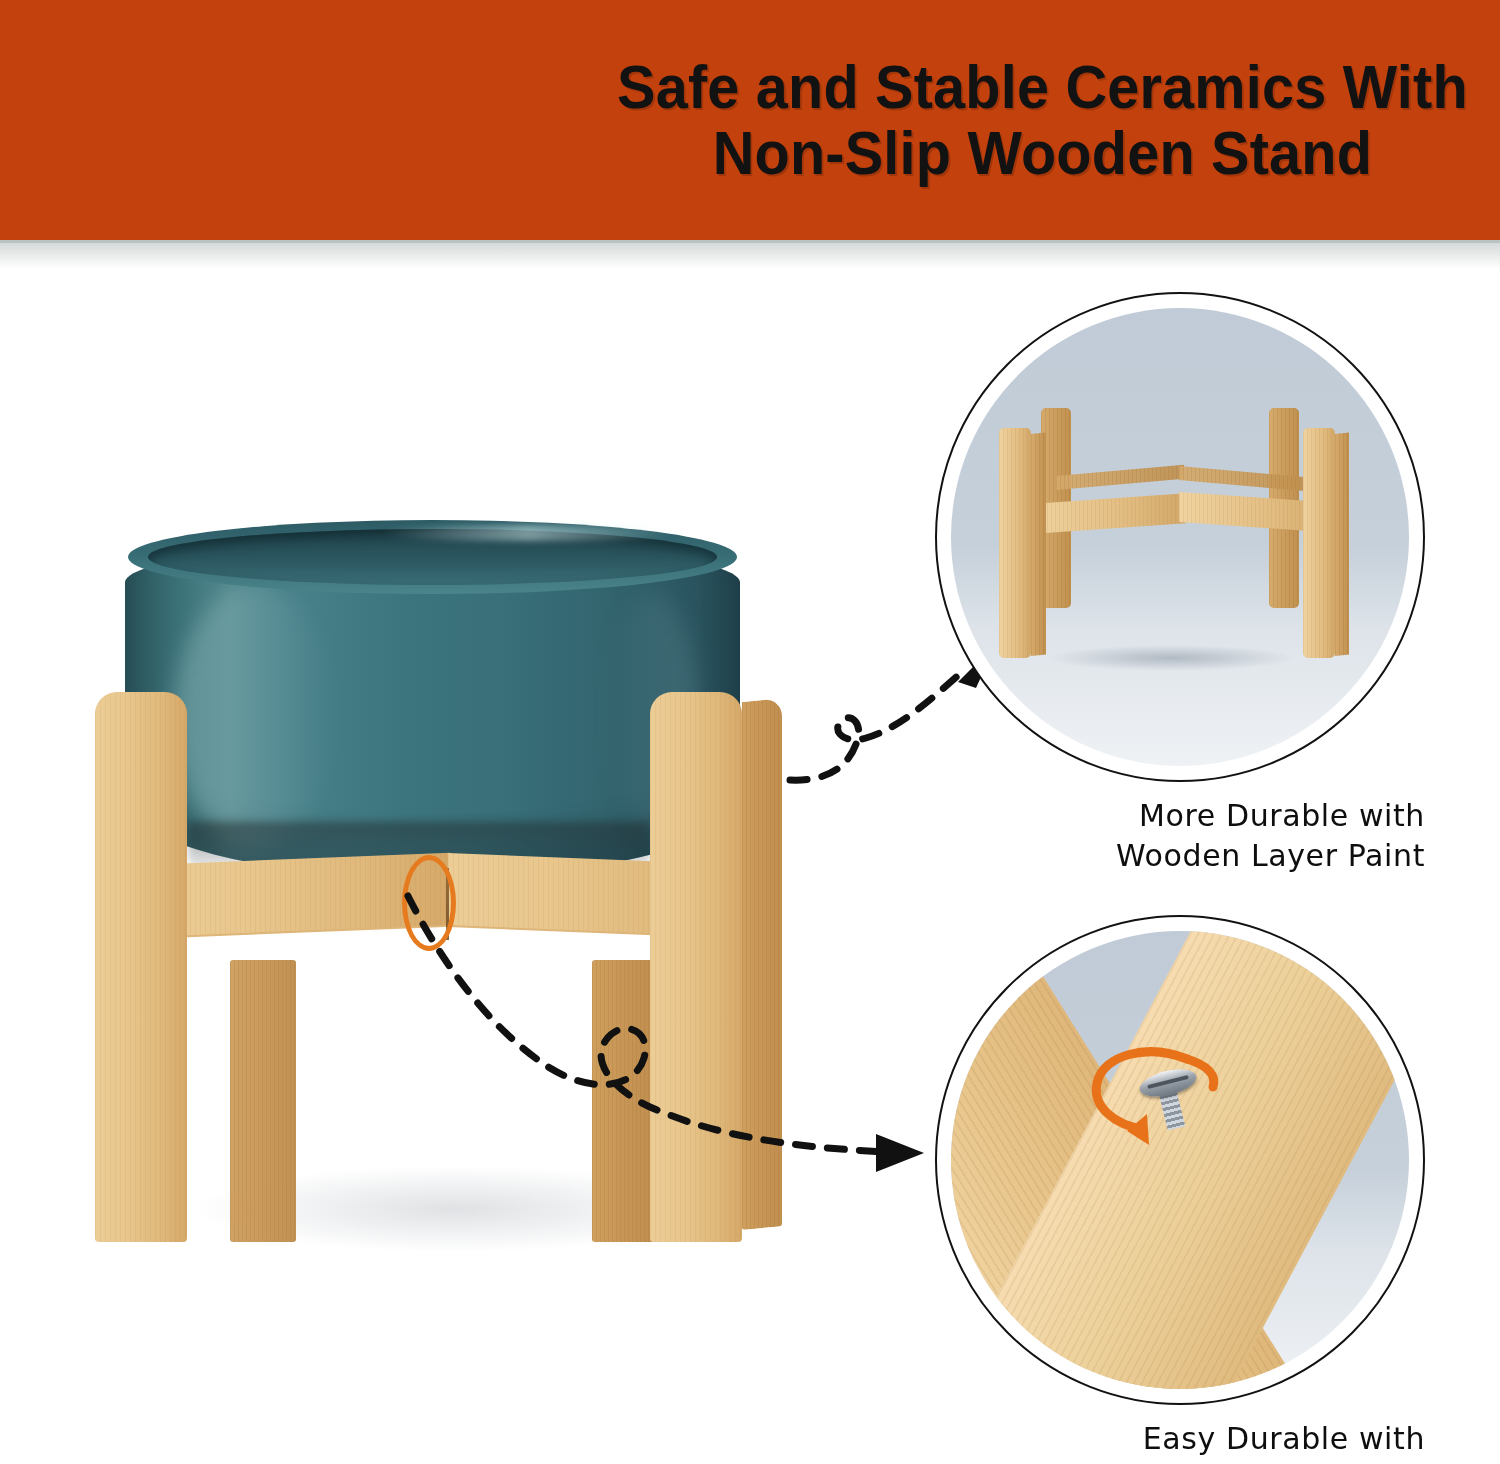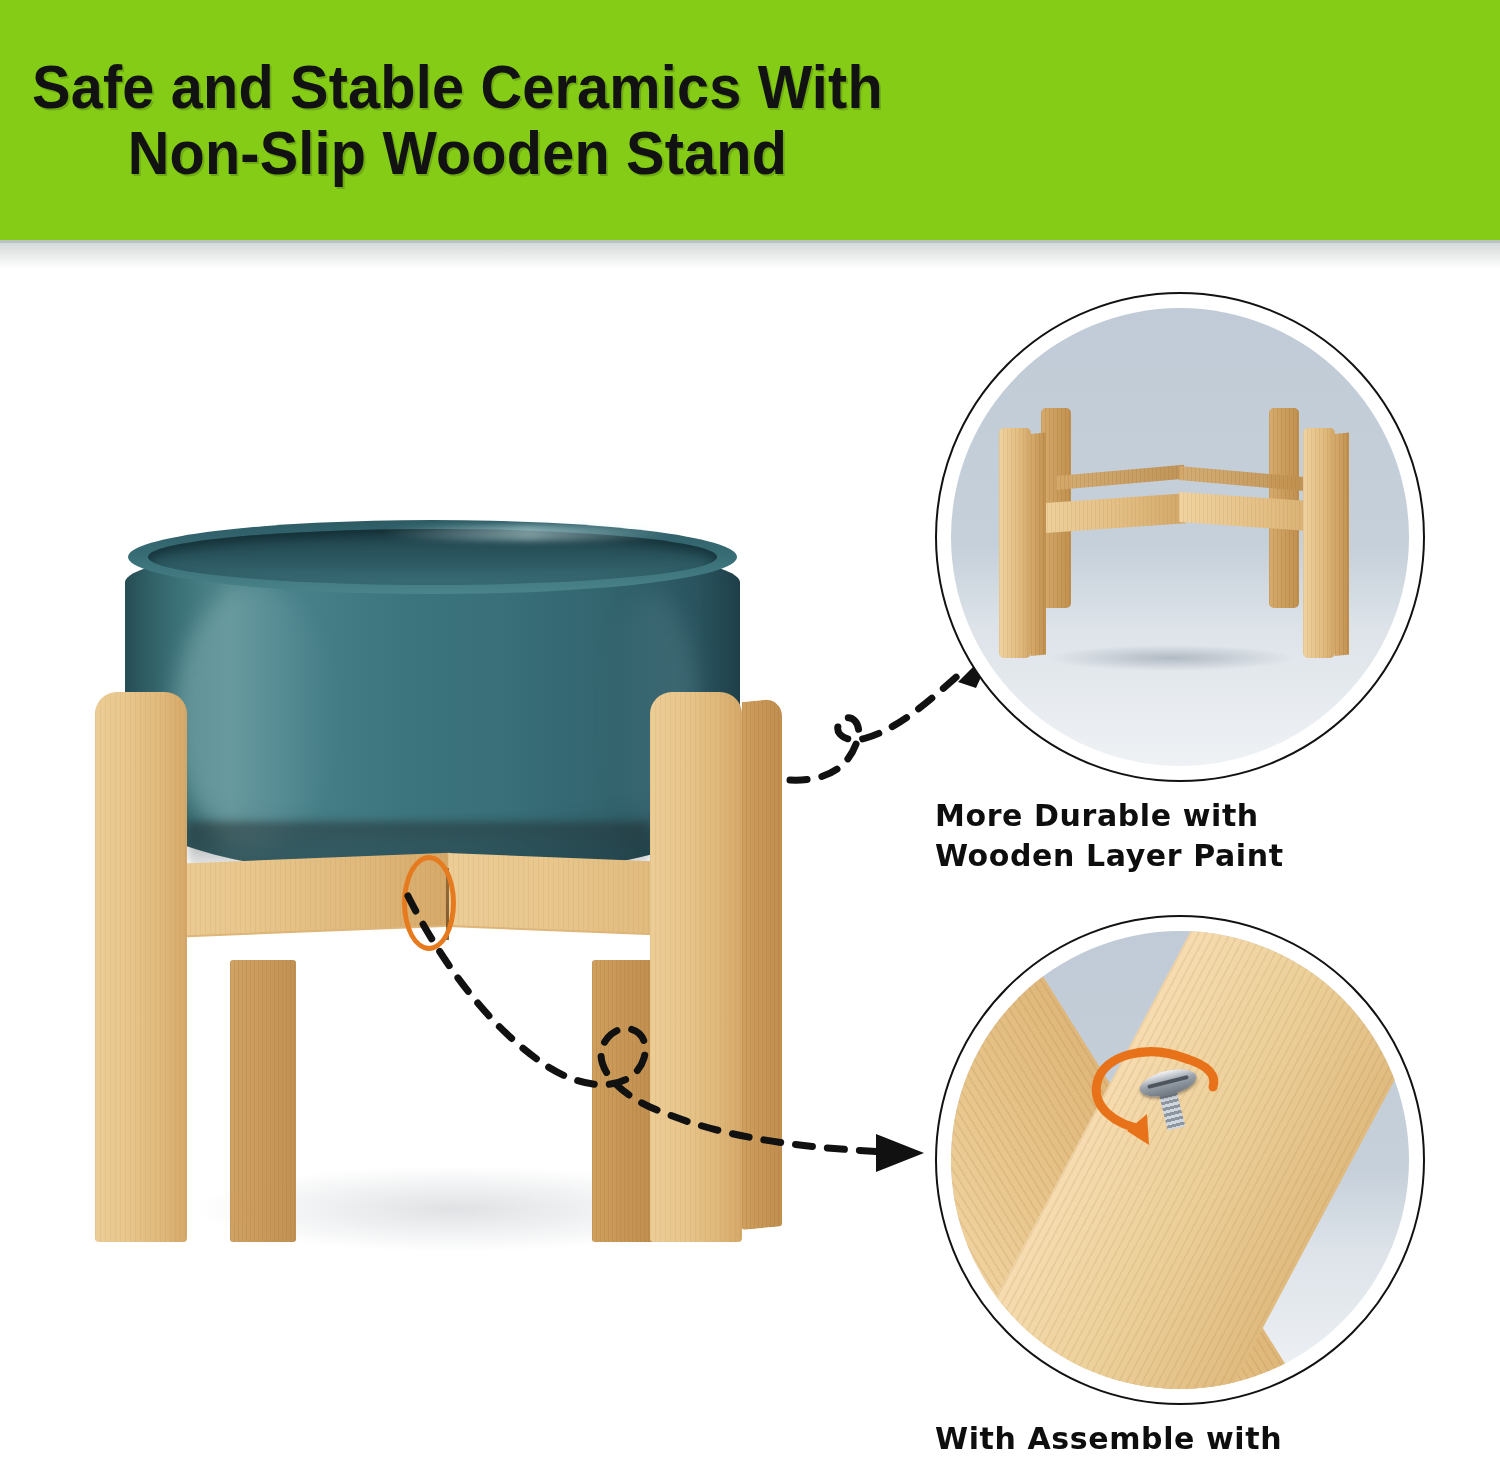--- a/index.html
+++ b/index.html
@@ -6,23 +6,23 @@
   html,body { background:#ffffff; }
   body {
     width:1500px; height:1464px;
     font-family:"Liberation Sans", sans-serif;
     position:relative; overflow:hidden;
   }
 
   
   #header-banner{
     position:absolute; left:0; top:0; width:1500px; height:243px;
-    background:#84cc16;
+    background:#c2410c;
     border-bottom:3px solid #b9c4c2;
-    display:flex; align-items:center; justify-content:flex-start;
+    display:flex; align-items:center; justify-content:flex-end;
   }
   #header-banner::after{
     content:""; position:absolute; left:0; top:243px; width:1500px; height:26px;
     background:linear-gradient(to bottom, rgba(120,130,130,.30), rgba(255,255,255,0));
     pointer-events:none;
   }
   #page-title{
     font-family:"Liberation Sans Narrow","Liberation Sans",sans-serif;
     font-weight:bold; font-size:62px; line-height:1.07;
     color:#121212; text-align:center; letter-spacing:.2px;
@@ -167,23 +167,23 @@
     position:relative; width:490px; height:490px; border-radius:50%;
     border:2.5px solid #121212; background:#ffffff;
     display:block;
   }
   .inset-inner{
     position:absolute; left:14px; top:14px; width:458px; height:458px;
     border-radius:50%; overflow:hidden;
     background:linear-gradient(to bottom,#c0cbd7 0%,#c6d0da 52%,#dde3e9 70%,#eff2f5 100%);
   }
   .inset-caption{
-    margin-top:14px; width:490px; text-align:left;
+    margin-top:14px; width:490px; text-align:right;
     font-family:"DejaVu Sans","Liberation Sans",sans-serif;
-    font-weight:bold; font-size:30px; line-height:1.34; color:#0e0e0e;
+    font-weight:normal; font-size:30px; line-height:1.34; color:#0e0e0e;
     letter-spacing:.6px;
   }
   .inset-caption .ln{ display:block; }
 
   
   .mini-stand{ position:absolute; left:0; top:0; width:458px; height:458px; }
   .mini-wood{
     background:
       repeating-linear-gradient(to right,
         rgba(165,118,58,.13) 0px, rgba(165,118,58,.13) 1px,
@@ -346,16 +346,16 @@
         <polygon points="196,183 176,200 198,214" fill="#e8721a"></polygon>
         <path d="M236 128 C 256 134, 266 144, 262 156" fill="none" stroke="#e8721a" stroke-width="9" stroke-linecap="round"></path>
       </svg>
 
       <div class="screw-shaft"></div>
       <div class="screw-head"></div>
       <div class="screw-slot"></div>
     </div>
   </div>
   <div class="inset-caption">
-    <span class="ln">With Assemble with</span>
+    <span class="ln">Easy Durable with</span>
     <span class="ln">Solid Structure</span>
   </div>
 </div>
 
 </body></html>

